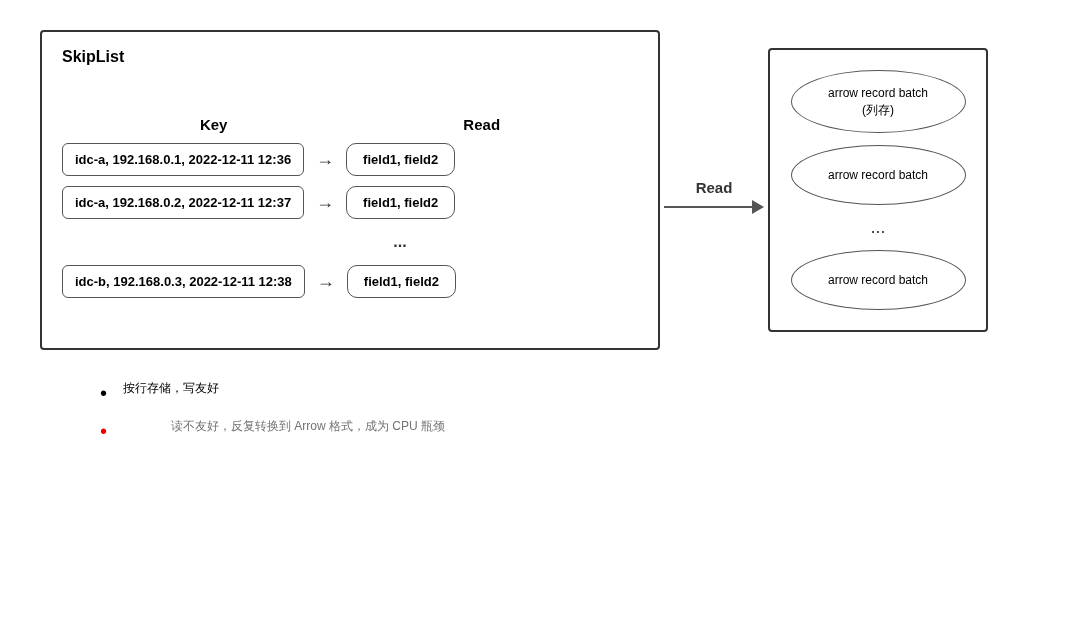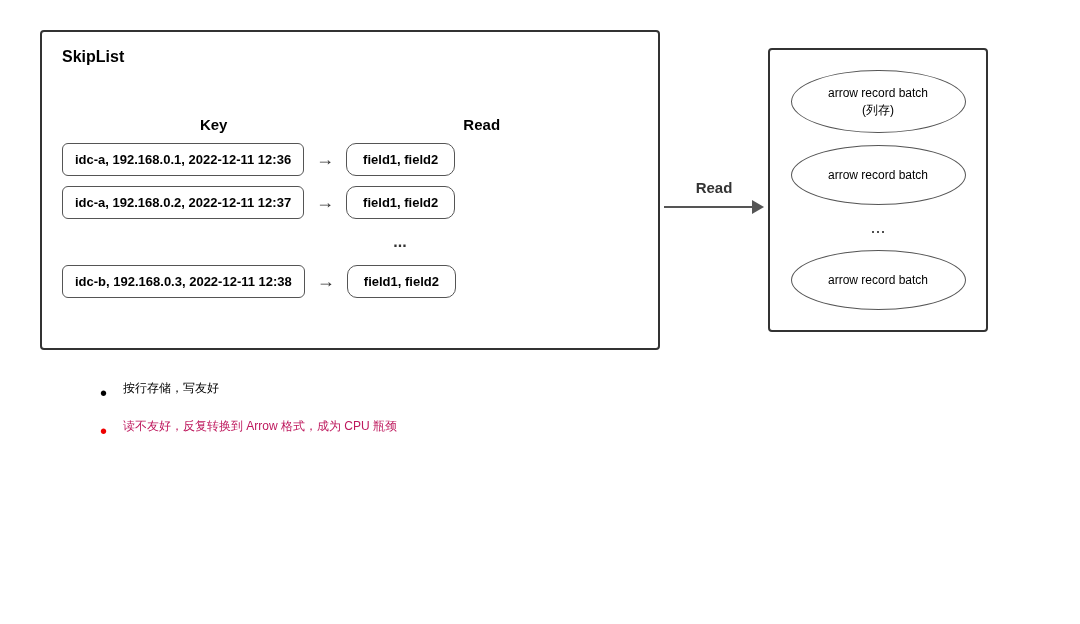--- a/index.html
+++ b/index.html
@@ -197,21 +197,22 @@
       margin-right: 16px;
       line-height: 1.3;
     }
 
     .bullet-text {
       font-size: 12px;
       line-height: 1.4;
     }
 
     .bullet-text.red {
-      color: #be185d;
+      color: #737373;
+      margin-left: 48px;
     }
   </style>
 </head>
 <body>
 
 <div class="diagram-area">
 
   <div class="skiplist-box">
     <div class="skiplist-title">SkipList</div>
     <div class="columns-header">

